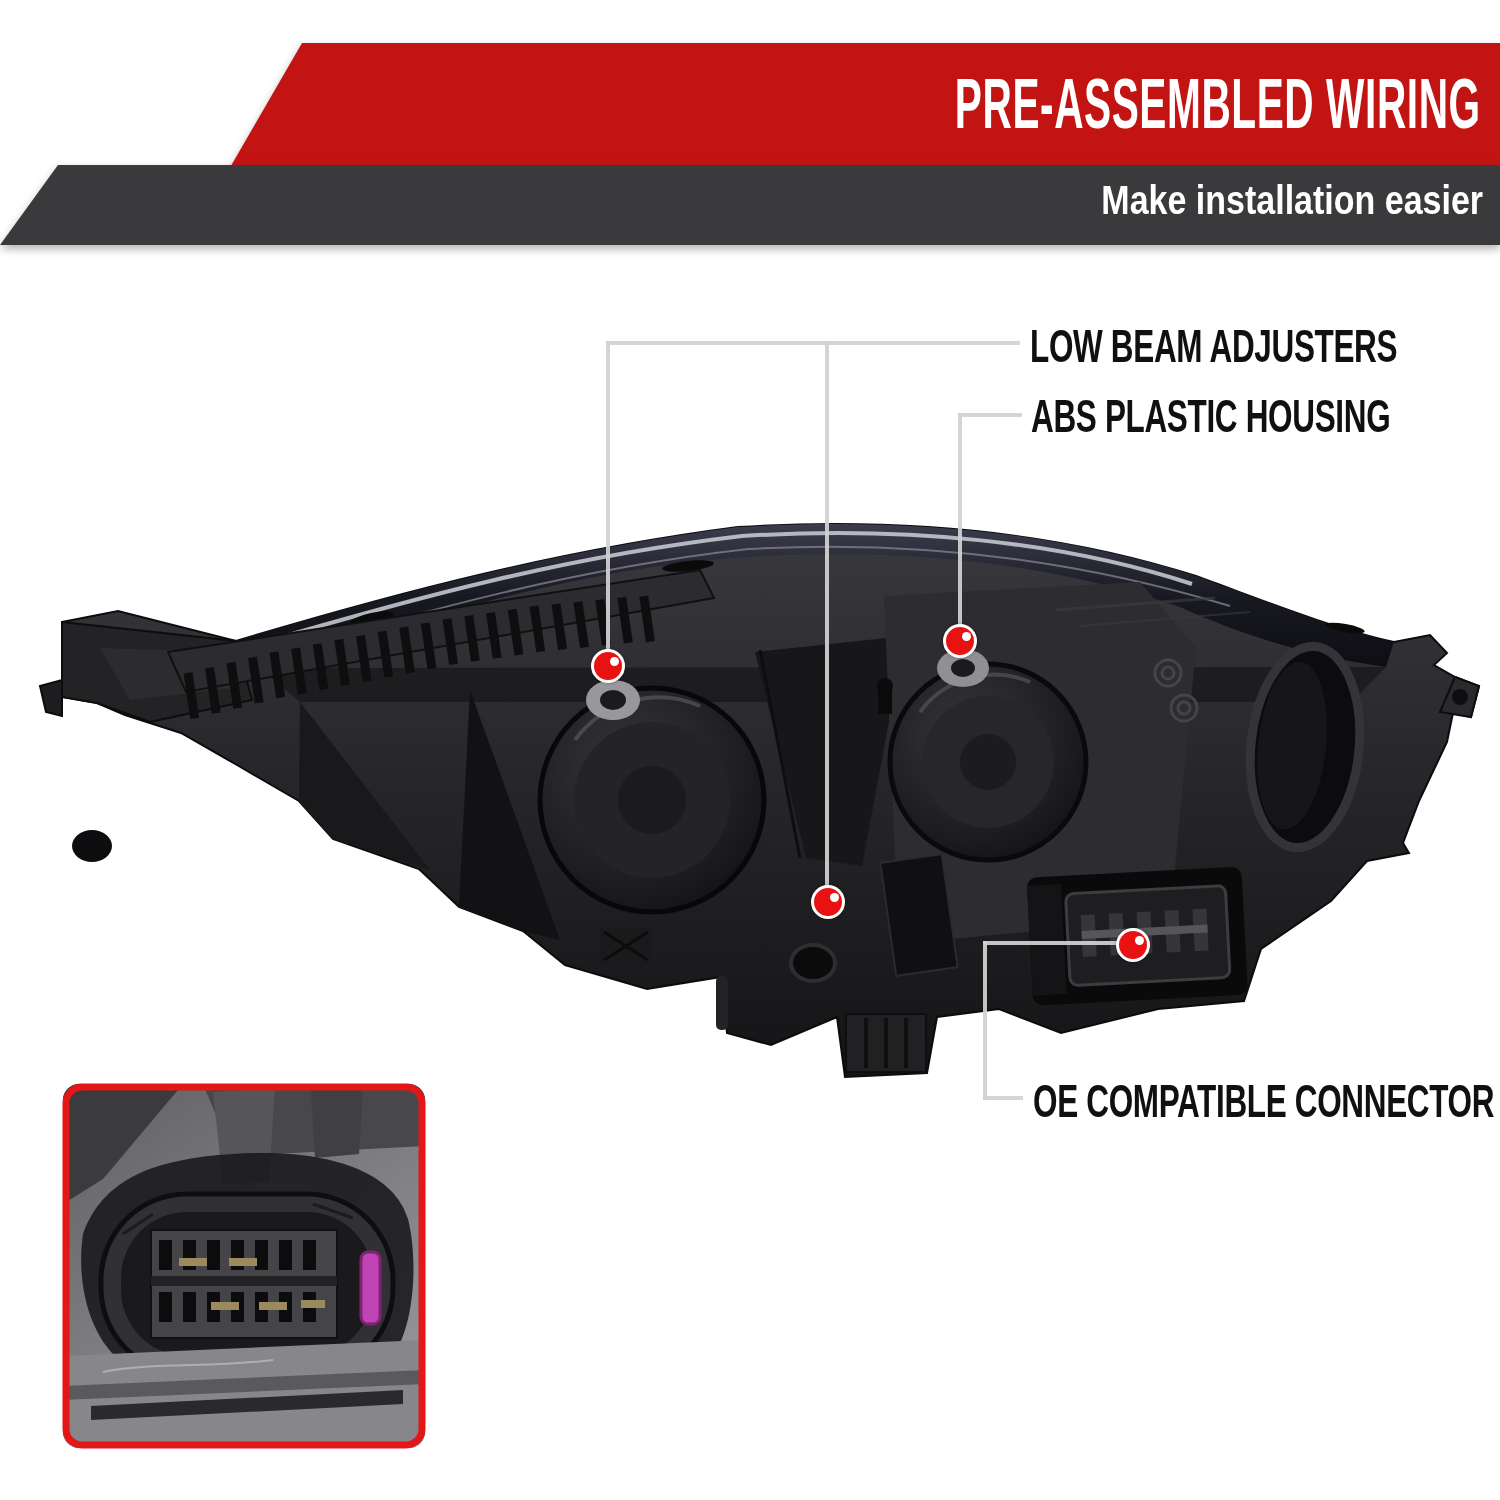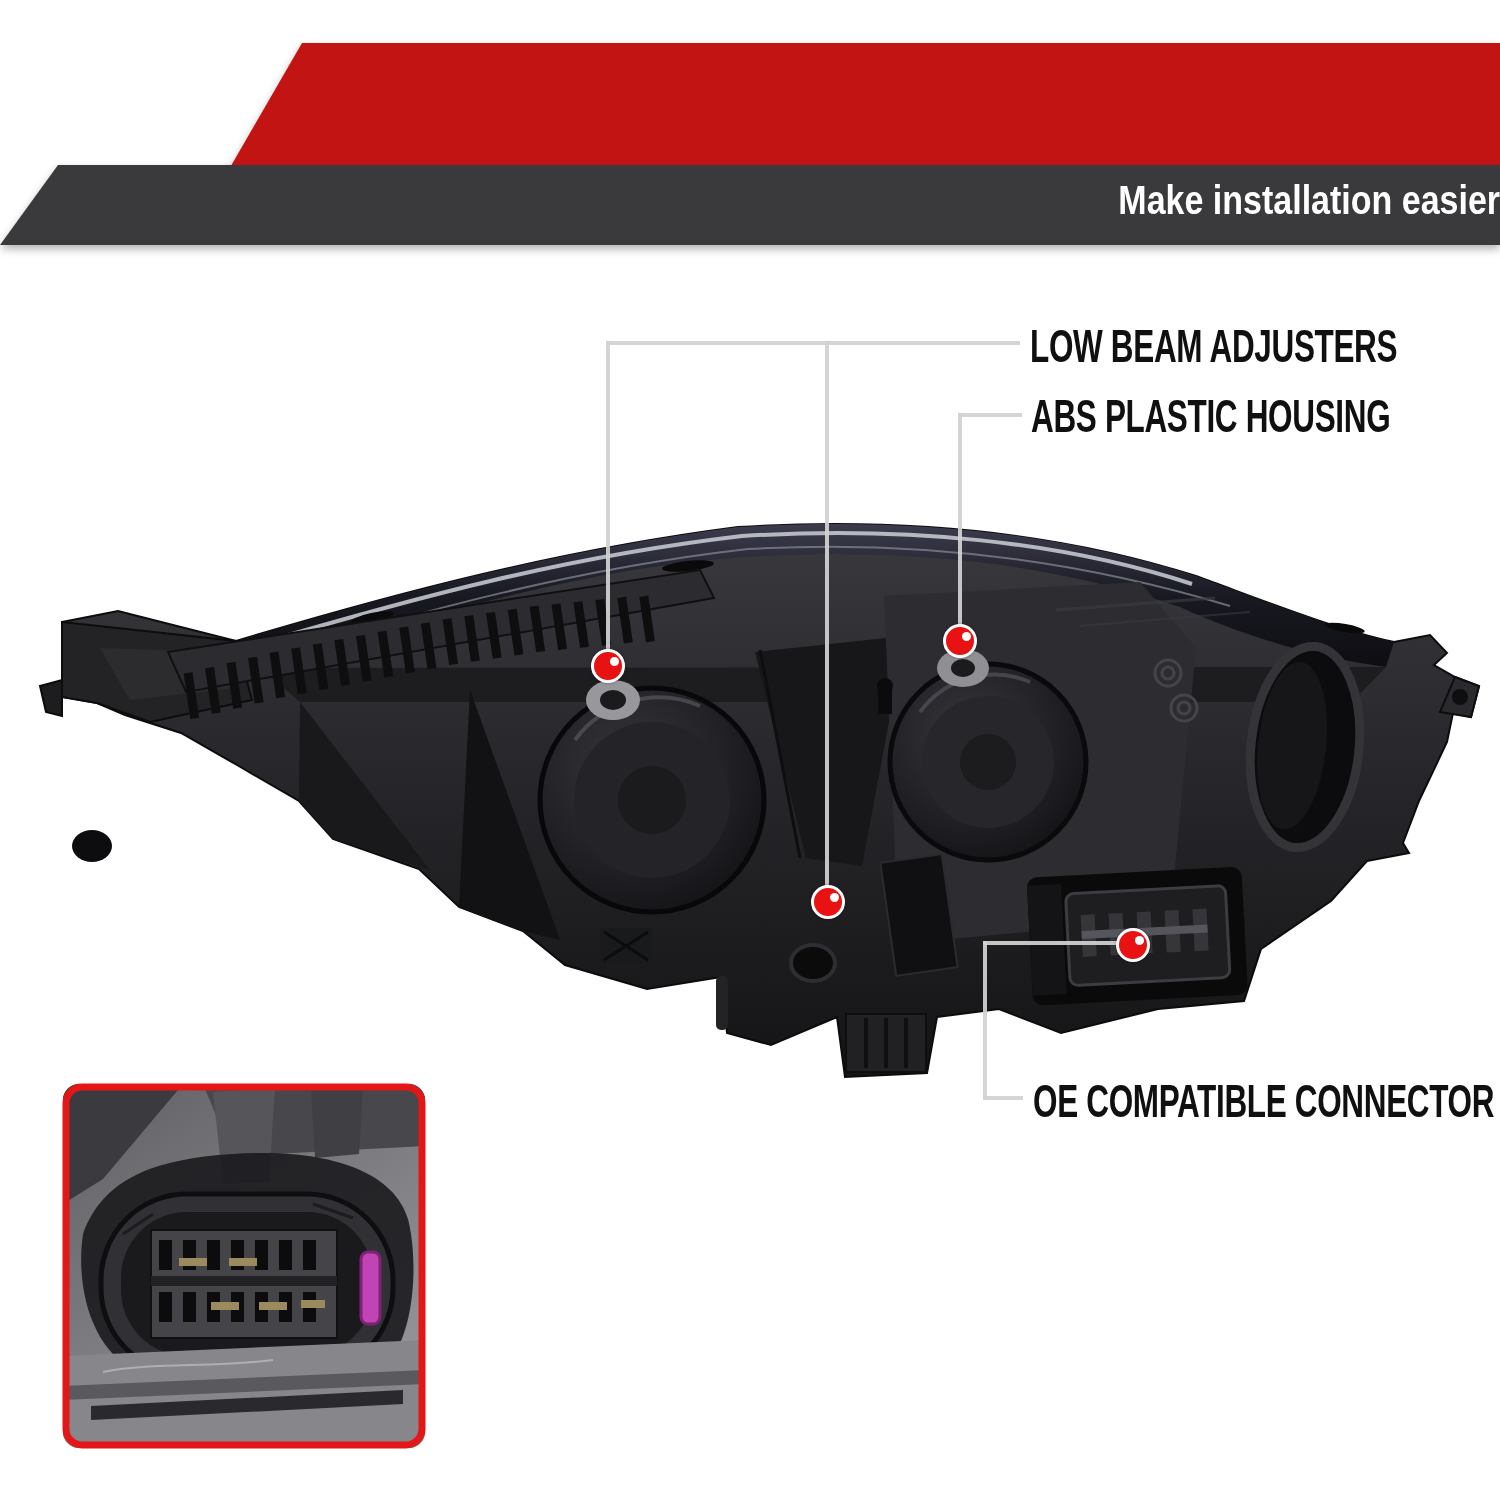--- a/index.html
+++ b/index.html
@@ -27,21 +27,21 @@
   .banner-title-row{
     position:absolute;left:0;right:0;top:43px;height:122px;z-index:10;
     display:flex;align-items:center;justify-content:flex-end;padding-right:19px;pointer-events:none;
   }
   .banner-title{
     color:var(--banner_text);font-weight:700;font-size:70px;letter-spacing:1px;white-space:nowrap;
     transform:scaleX(0.58);transform-origin:right center;line-height:1;
   }
   .banner-sub-row{
     position:absolute;left:0;right:0;top:163px;height:74px;z-index:10;
-    display:flex;align-items:center;justify-content:flex-end;pointer-events:none;
+    display:flex;align-items:center;justify-content:flex-end;padding-right:17px;pointer-events:none;
   }
   .banner-subtitle{
     color:var(--banner_text);font-weight:700;font-size:40px;white-space:nowrap;
     transform:scaleX(0.85);transform-origin:right center;line-height:1;
   }
   
   .callout-label{
     position:absolute;z-index:7;color:var(--label_text);font-weight:700;font-size:47px;
     line-height:1;white-space:nowrap;letter-spacing:-0.5px;
     transform:scaleX(0.67);transform-origin:left center;
@@ -324,17 +324,20 @@
   <div class="callout-label" id="label-low-beam">LOW BEAM ADJUSTERS</div>
   <div class="callout-label" id="label-abs">ABS PLASTIC HOUSING</div>
   <div class="callout-label" id="label-oe">OE COMPATIBLE CONNECTOR</div>
 
   <div class="band-wrap red">
     <div class="band red"></div>
   </div>
   <div class="band-wrap dark">
     <div class="band dark"></div>
   </div>
+  <div class="banner-title-row">
+    <div class="banner-title">PRE-ASSEMBLED WIRING</div>
+  </div>
   <div class="banner-sub-row">
     <div class="banner-subtitle">Make installation easier</div>
   </div>
 
 </div>
 
 </body></html>

